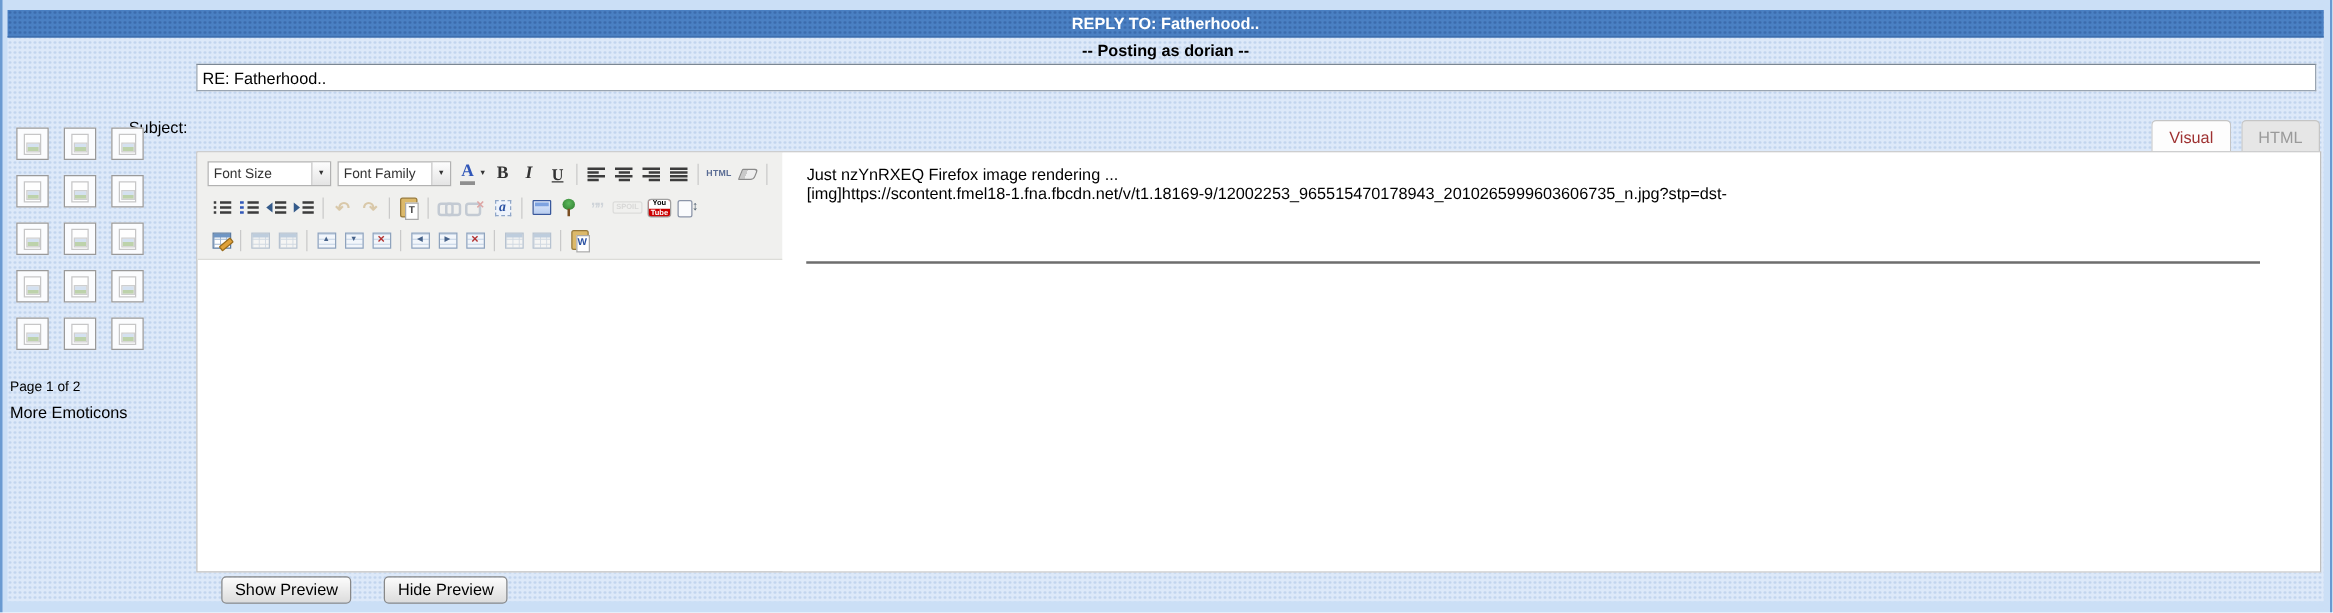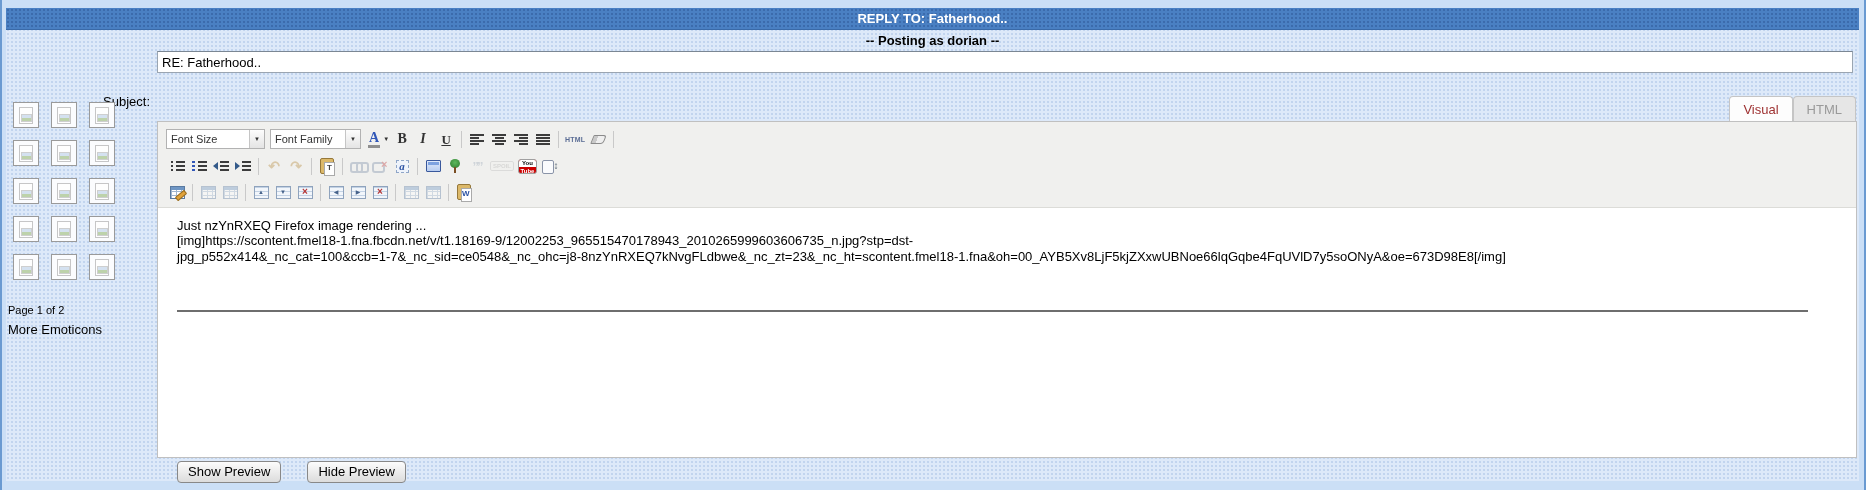--- a/index.html
+++ b/index.html
@@ -49,30 +49,30 @@
   .emo-grid{display:grid;grid-template-columns:repeat(3,26px);gap:12px;justify-content:center;}
   .emo{width:26px;height:26px;border:1px solid #9a9a9a;background:#fbfcfe;position:relative;cursor:pointer;}
   .emo-broken{position:absolute;left:5px;top:4px;width:14px;height:16px;display:block;opacity:.75;}
   .emo-broken::before{content:"";position:absolute;left:0;top:0;width:12px;height:15px;background:#fff;border:1px solid #b5b5b5;}
   .emo-broken::after{content:"";position:absolute;left:2px;top:7px;width:9px;height:6px;border:1px solid #c0c0c0;
     background:linear-gradient(180deg,#c7d8ec 0 50%,#a9c490 50%);}
   .emo-page{margin-top:24px;font-size:11px;}
   .emo-more{margin-top:6px;text-align:left;font-size:13px;cursor:pointer;}
 
   
-  .tabs{position:absolute;right:10px;top:96px;display:flex;gap:0;align-items:flex-end;}
+  .tabs{position:absolute;right:10px;top:96px;display:flex;gap:8px;align-items:flex-end;}
   .tab{height:25px;padding:0 13px;display:flex;align-items:center;font-size:13px;
     border:1px solid #c5c5c5;border-bottom:none;border-radius:4px 4px 0 0;cursor:pointer;}
   .tab-active{background:#fdfdfd;color:#9e3131;}
   .tab-inactive{background:#e6e6e6;color:#9a9a9a;}
 
   
   .editor{
     position:absolute;left:157px;top:121px;width:1700px;height:337px;
-    border:1px solid #c0c0c0;background:#fff;display:flex;flex-direction:column;justify-content:flex-end;
+    border:1px solid #c0c0c0;background:#fff;display:flex;flex-direction:row;justify-content:flex-end;
   }
   .tb-rows{background:#f0f0ee;padding:3px 8px 2px;height:86px;border-bottom:1px solid #dcdcd8;}
   .tb-row{display:flex;align-items:center;}
   .tb-row[data-row="row1"]{height:28px;}
   .tb-row[data-row="row2"],.tb-row[data-row="row3"]{height:26px;}
   .tb-sep{width:1px;height:17px;background:#c9c9c9;margin:0 4px;flex:none;}
   .tb-select{display:flex;align-items:center;height:20px;margin-right:5px;border:1px solid #b2b2b2;background:#fff;cursor:pointer;}
   .tb-select-label{padding:0 4px;font-size:11px;color:#333;white-space:nowrap;overflow:hidden;}
   [data-name="font-size-select"] .tb-select-label{width:82px;}
   [data-name="font-family-select"] .tb-select-label{width:74px;}
@@ -396,21 +396,20 @@
         <div class="tbtn" data-name="paste-from-word-button">
           <span class="ticon ticon-paste-from-word" data-name="paste-from-word-icon"></span>
         </div>
       </div>
   </div>
   <div class="editor-content" data-name="editor-content">
     <div class="quote" data-name="quoted-post">
       <div class="q-line1" data-name="quote-body-text">Just nzYnRXEQ Firefox image rendering ...</div>
       <div class="q-img" data-name="quote-img-bbcode">
         <span data-name="img-bbcode-line-1">[img]https://scontent.fmel18-1.fna.fbcdn.net/v/t1.18169-9/12002253_965515470178943_2010265999603606735_n.jpg?stp=dst-</span><br>
-        <span data-name="img-bbcode-line-2">jpg_p552x414&amp;_nc_cat=100&amp;ccb=1-7&amp;_nc_sid=ce0548&amp;_nc_ohc=j8-8nzYnRXEQ7kNvgFLdbwe&amp;_nc_zt=23&amp;_nc_ht=scontent.fmel18-1.fna&amp;oh=00_AYB5Xv8LjF5kjZXxwUBNoe66lqGqbe4FqUVlD7y5soONyA&amp;oe=673D98E8[/img]</span>
       </div>
     </div>
   </div>
 </div>
 
 <div class="preview-row" data-name="preview-buttons">
   <button class="pbtn" data-name="show-preview-button">Show Preview</button>
   <button class="pbtn" data-name="hide-preview-button">Hide Preview</button>
 </div>
 

